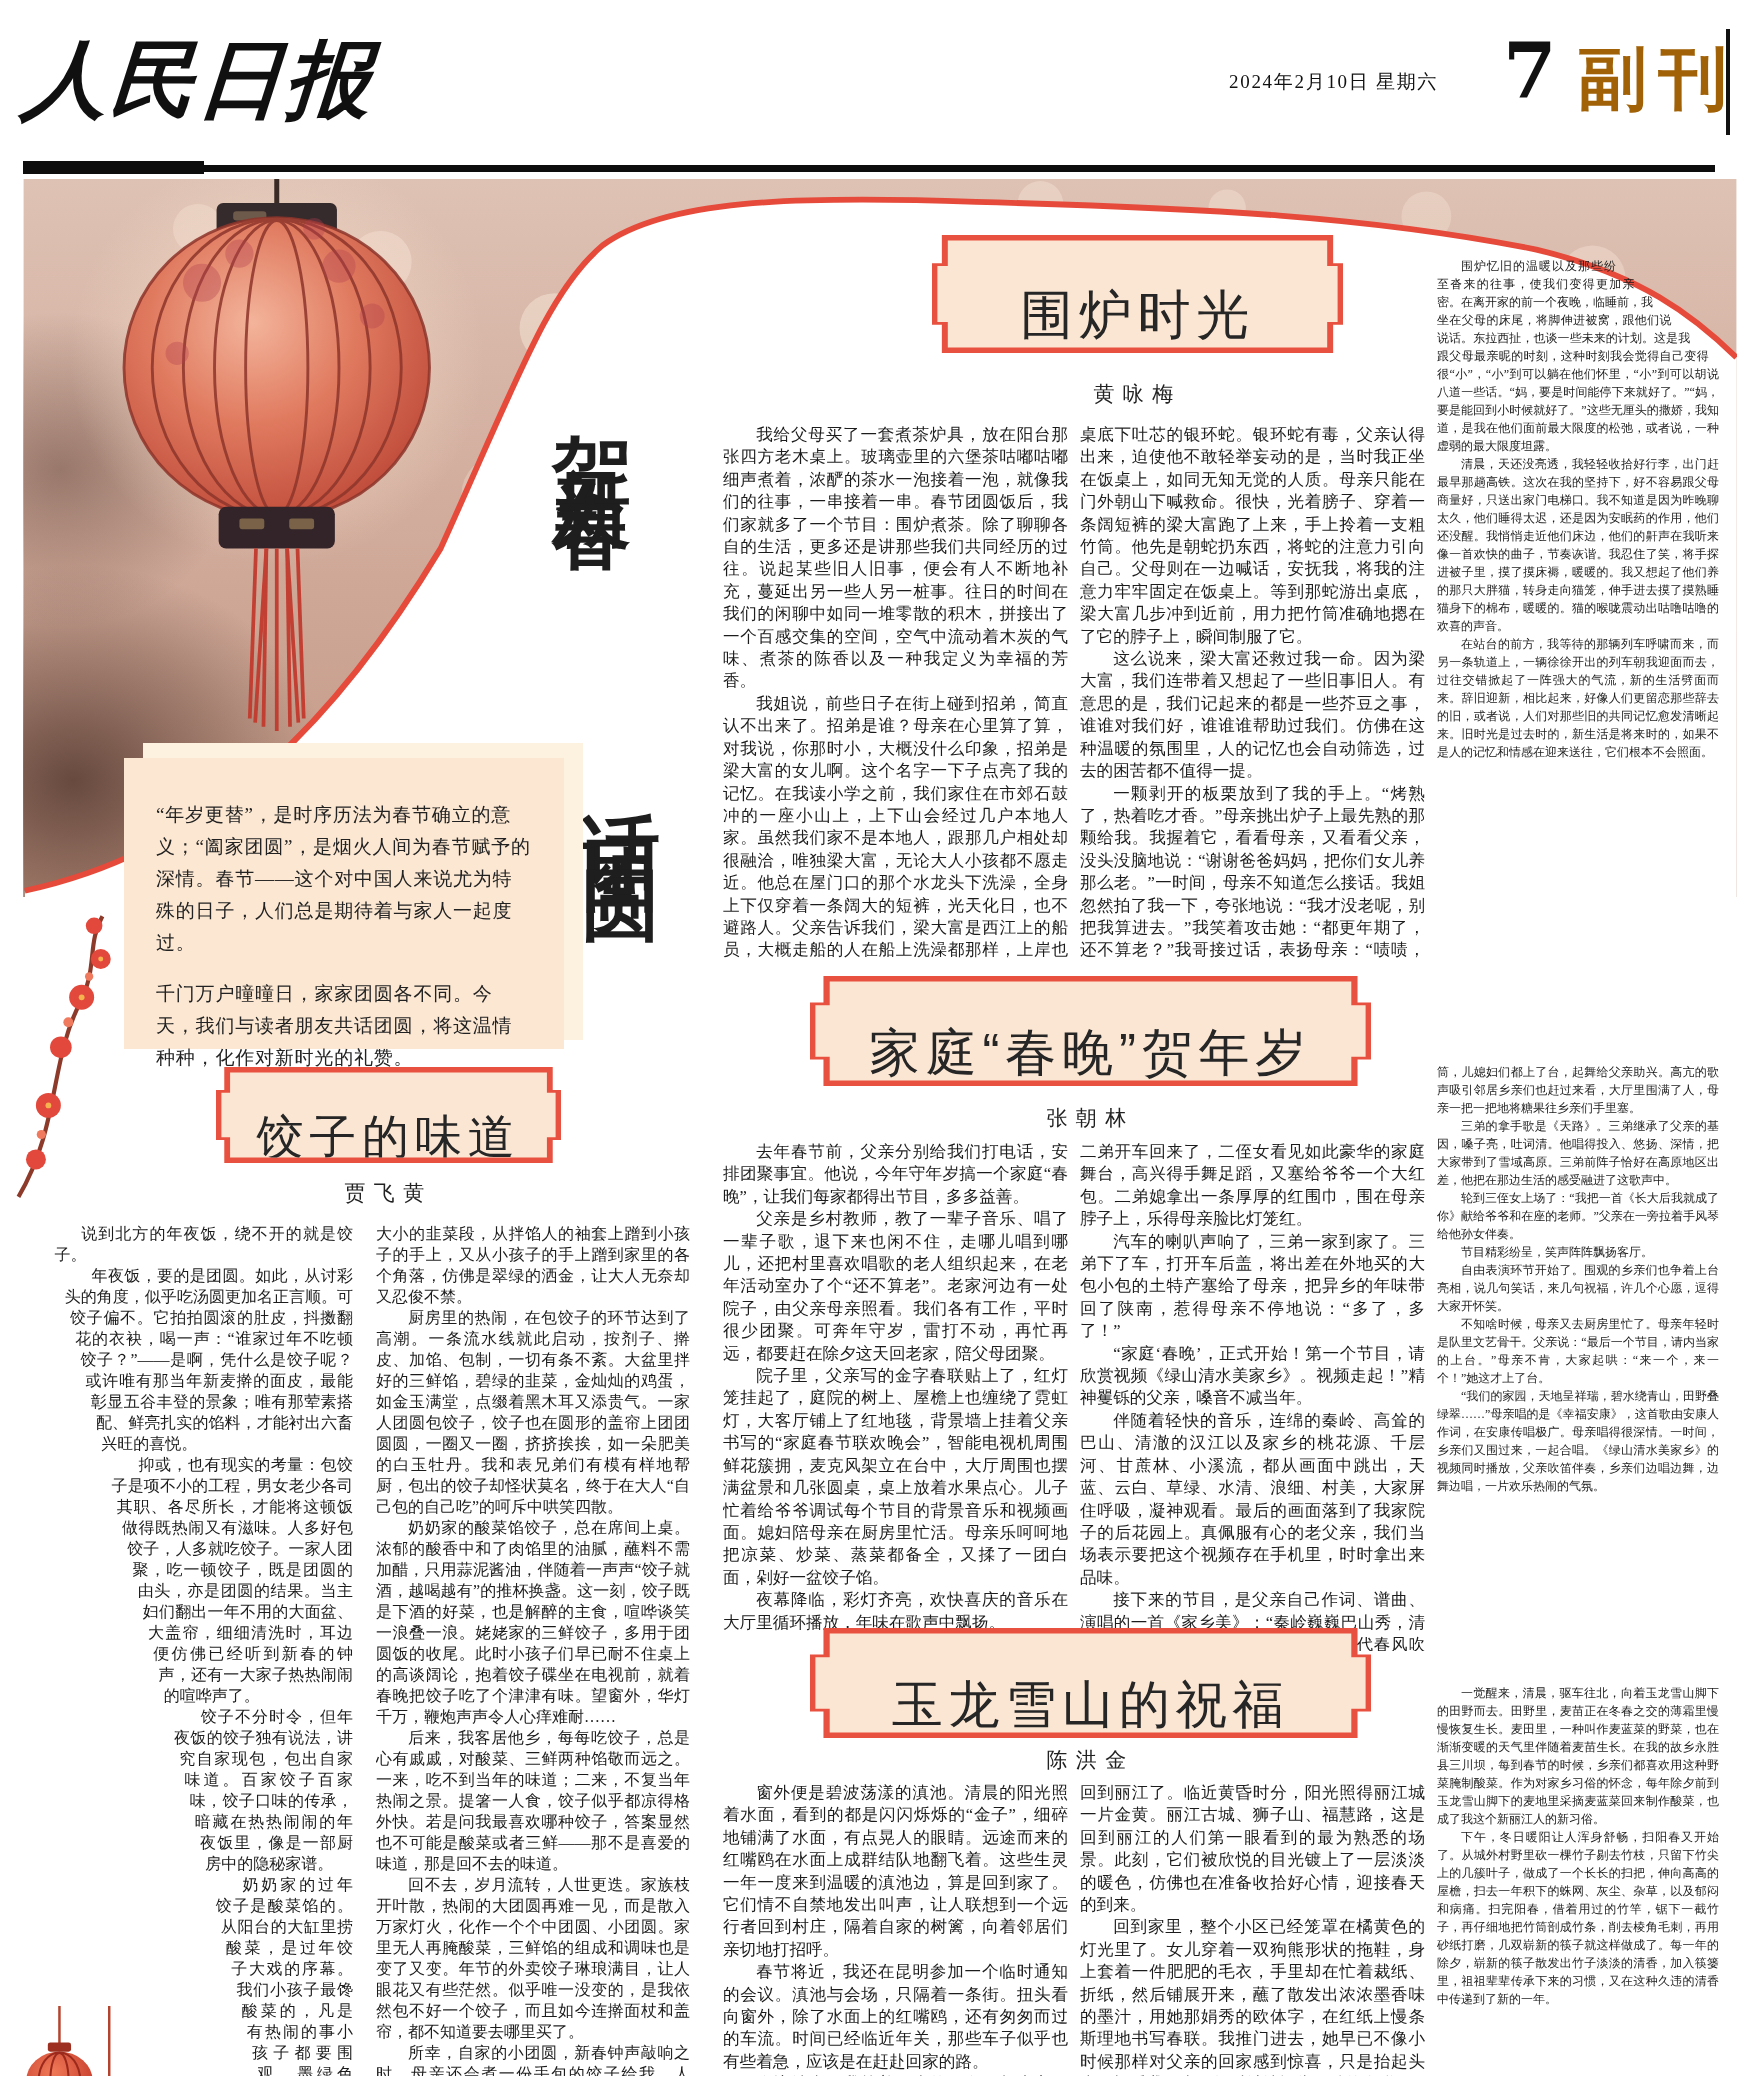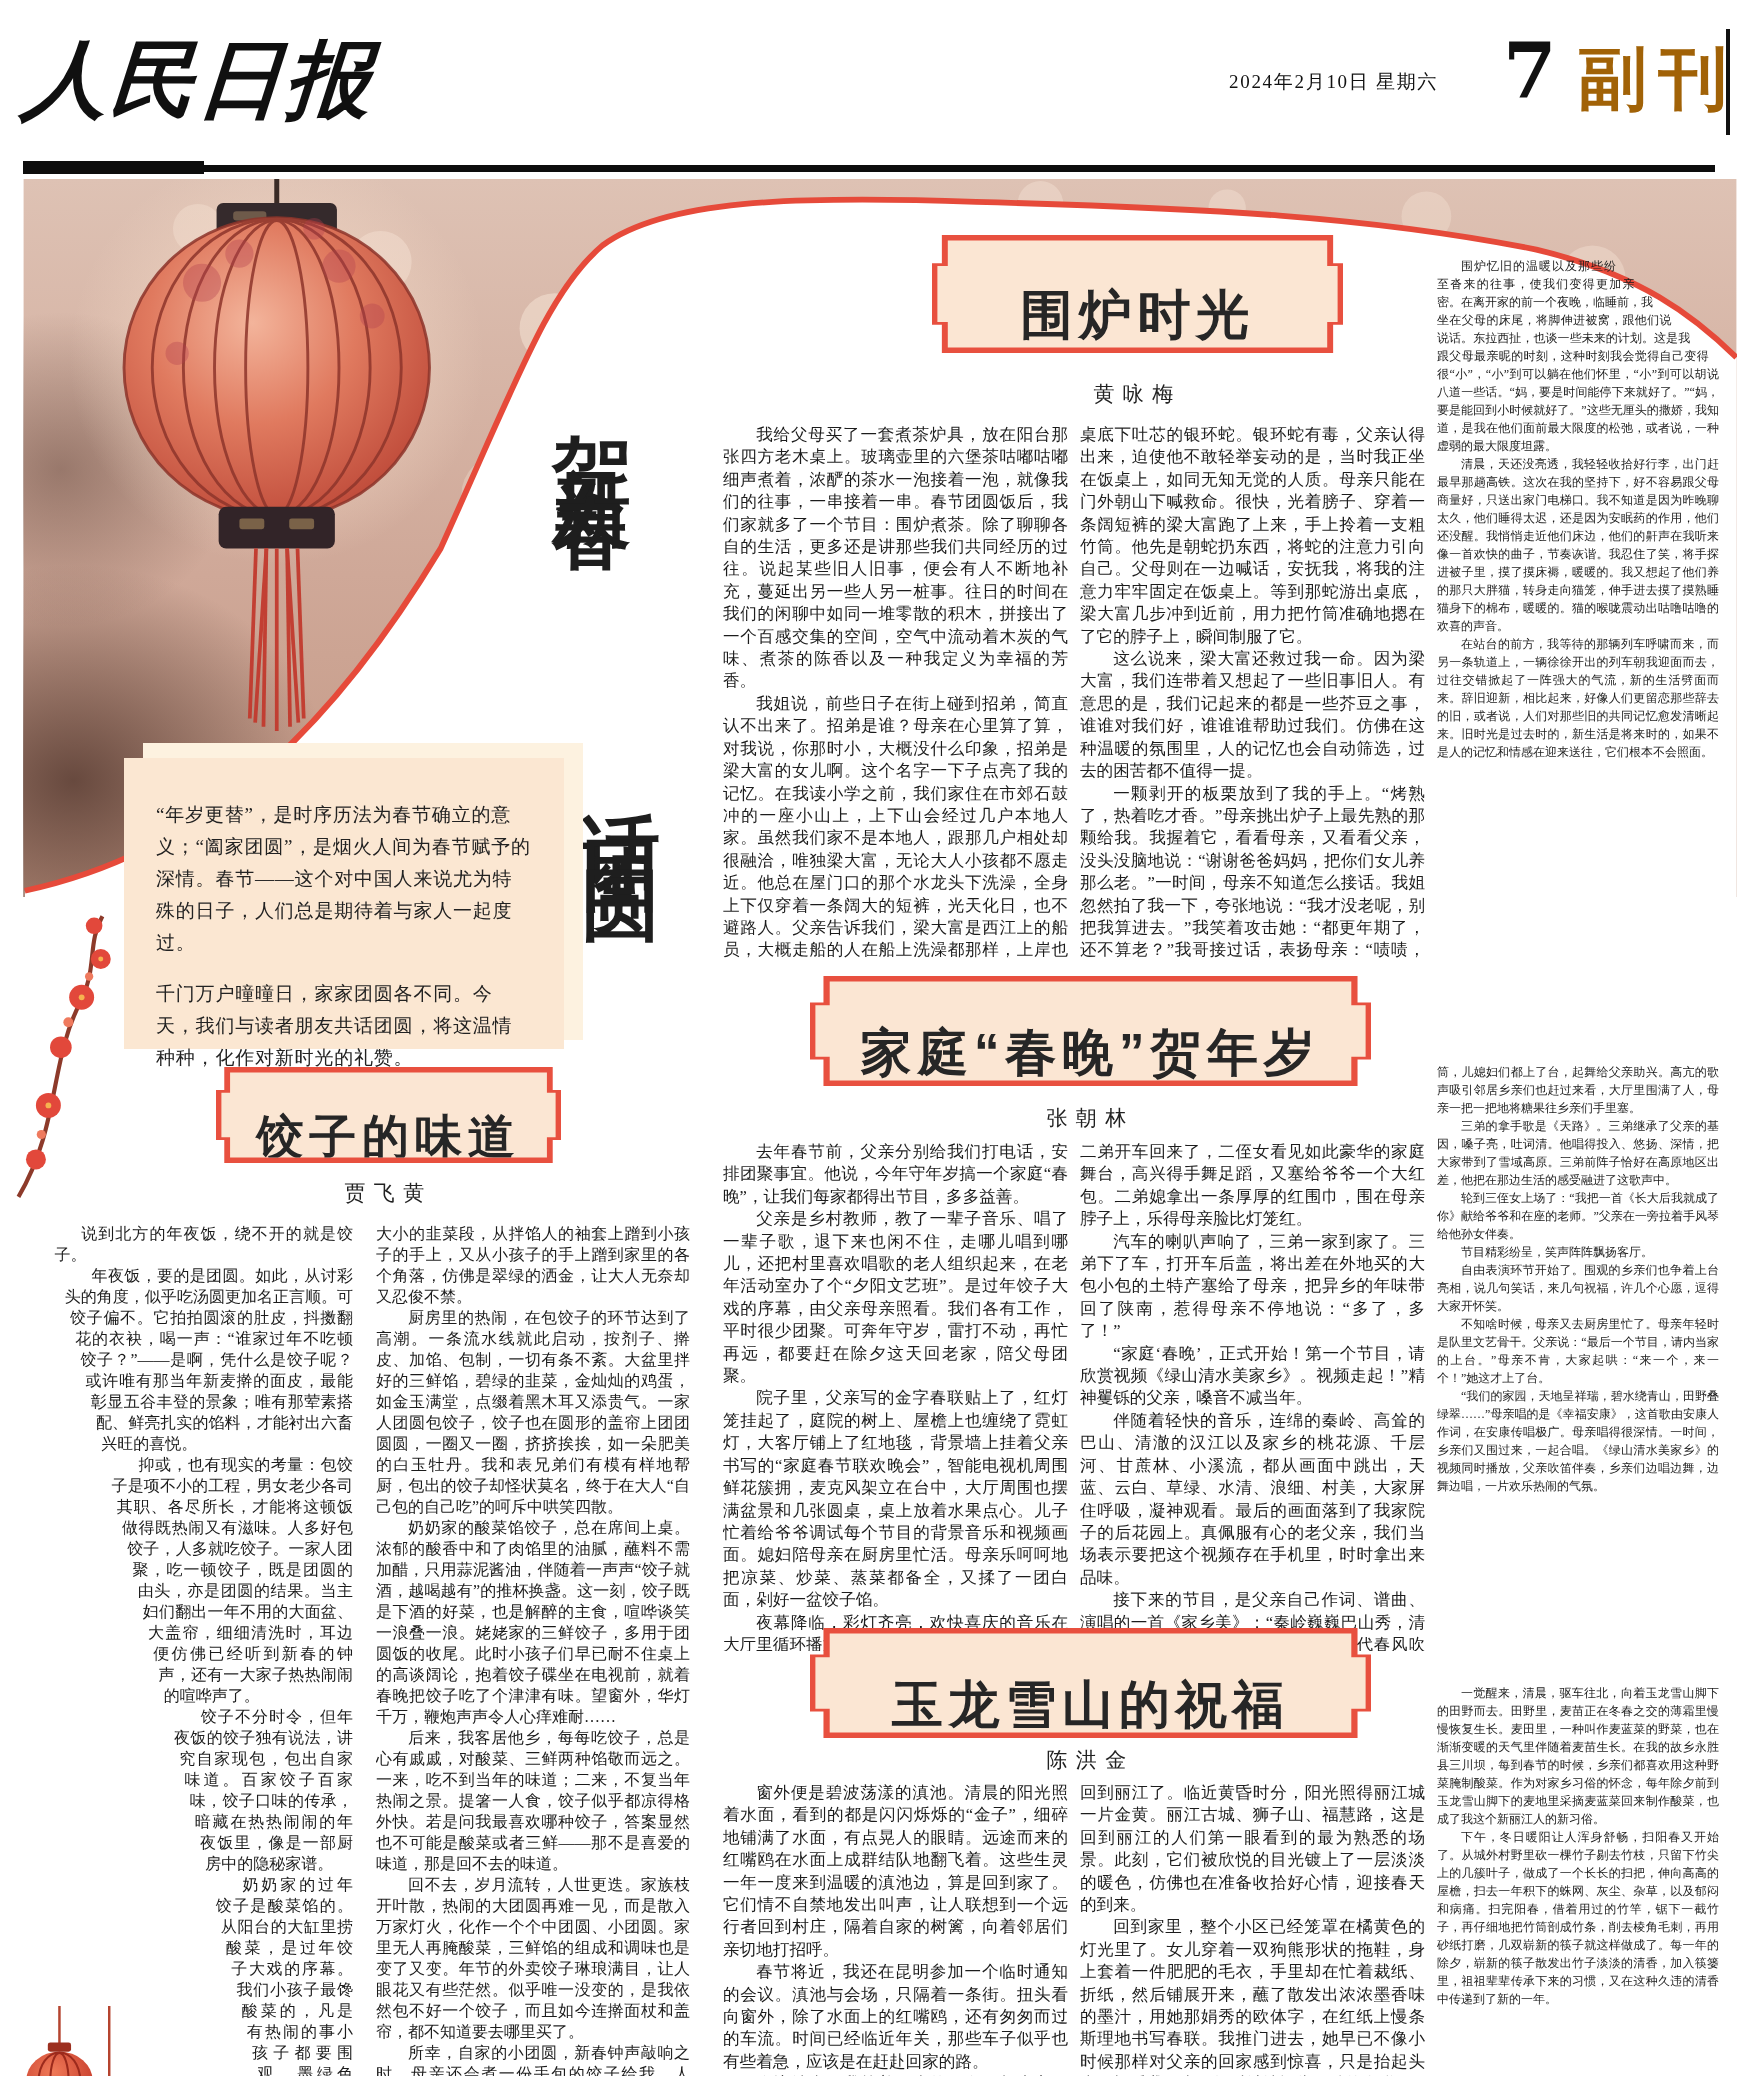--- a/index.html
+++ b/index.html
@@ -26,21 +26,21 @@
   .note-box{position:absolute;left:124px;top:758px;width:440px;height:291px;background:#fbe7d2;
             box-sizing:border-box;padding:21.6px 32px 16.6px 32px;}
   .note-box .para{font-size:19px;line-height:32px;letter-spacing:0.8px;color:#222;}
   .note-sign{margin-top:5.8px;text-align:right;padding-right:46px;font-size:19px;font-weight:700;}
   
   .plaque{position:absolute;background:#e8503f;
           clip-path:polygon(0 24%,2.4% 24%,2.4% 0,97.6% 0,97.6% 24%,100% 24%,100% 76%,97.6% 76%,97.6% 100%,2.4% 100%,2.4% 76%,0 76%);}
   .plaque-in{position:absolute;left:5.4px;top:5.4px;right:5.4px;bottom:5.4px;background:#fbe6d3;
           clip-path:polygon(0 24%,2.6% 24%,2.6% 0,97.4% 0,97.4% 24%,100% 24%,100% 76%,97.4% 76%,97.4% 100%,2.6% 100%,2.6% 76%,0 76%);
           display:flex;align-items:center;justify-content:center;}
-  .plaque-title{font-family:"Liberation Sans","DejaVu Sans",sans-serif;font-weight:700;
+  .plaque-title{font-family:"Liberation Sans","DejaVu Sans",sans-serif;font-weight:400;
           color:#262626;letter-spacing:5.8px;white-space:nowrap;margin-top:44px;}
   .byline{position:absolute;text-align:center;font-size:21px;letter-spacing:8.3px;color:#222;}
   
   .col{position:absolute;overflow:hidden;text-align:justify;text-justify:inter-character;}
   .col .para{margin:0;text-indent:2em;}
   .col .para.ni{text-indent:0;}
   .body-a{font-size:16.6px;line-height:22.4px;}
   .body-b{font-size:16px;line-height:21px;}
   .body-c{font-size:12px;line-height:18px;}
   .wedge{float:right;width:112px;height:100px;shape-outside:polygon(100% 0,100% 100%,8% 0);}
@@ -168,21 +168,21 @@
     </div>
 
   <div class="plaque" style="left:810px;top:976px;width:561px;height:110px">
     <div class="plaque-in">
         <span class="plaque-title" style="font-size:51px">家庭“春晚”贺年岁</span>
       </div>
   </div>
   <div class="byline" style="left:810px;top:1104px;width:561px">张朝林</div>
   <div class="col body-a" style="left:723px;top:1141px;width:345px;height:510px">
       <p class="para">去年春节前，父亲分别给我们打电话，安排团聚事宜。他说，今年守年岁搞一个家庭“春晚”，让我们每家都得出节目，多多益善。</p>
-      <p class="para">父亲是乡村教师，教了一辈子音乐、唱了一辈子歌，退下来也闲不住，走哪儿唱到哪儿，还把村里喜欢唱歌的老人组织起来，在老年活动室办了个“夕阳文艺班”。是过年饺子大戏的序幕，由父亲母亲照看。我们各有工作，平时很少团聚。可奔年守岁，雷打不动，再忙再远，都要赶在除夕这天回老家，陪父母团聚。</p>
+      <p class="para">父亲是乡村教师，教了一辈子音乐、唱了一辈子歌，退下来也闲不住，走哪儿唱到哪儿，还把村里喜欢唱歌的老人组织起来，在老年活动室办了个“还不算老”。老家河边有一处院子，由父亲母亲照看。我们各有工作，平时很少团聚。可奔年守岁，雷打不动，再忙再远，都要赶在除夕这天回老家，陪父母团聚。</p>
       <p class="para">院子里，父亲写的金字春联贴上了，红灯笼挂起了，庭院的树上、屋檐上也缠绕了霓虹灯，大客厅铺上了红地毯，背景墙上挂着父亲书写的“家庭春节联欢晚会”，智能电视机周围鲜花簇拥，麦克风架立在台中，大厅周围也摆满盆景和几张圆桌，桌上放着水果点心。儿子忙着给爷爷调试每个节目的背景音乐和视频画面。媳妇陪母亲在厨房里忙活。母亲乐呵呵地把凉菜、炒菜、蒸菜都备全，又揉了一团白面，剁好一盆饺子馅。</p>
       <p class="para">夜幕降临，彩灯齐亮，欢快喜庆的音乐在大厅里循环播放，年味在歌声中飘扬。</p>
     </div>
   <div class="col body-a" style="left:1080px;top:1141px;width:345px;height:510px">
       <p class="para ni">二弟开车回来了，二侄女看见如此豪华的家庭舞台，高兴得手舞足蹈，又塞给爷爷一个大红包。二弟媳拿出一条厚厚的红围巾，围在母亲脖子上，乐得母亲脸比灯笼红。</p>
       <p class="para">汽车的喇叭声响了，三弟一家到家了。三弟下了车，打开车后盖，将出差在外地买的大包小包的土特产塞给了母亲，把异乡的年味带回了陕南，惹得母亲不停地说：“多了，多了！”</p>
       <p class="para">“家庭‘春晚’，正式开始！第一个节目，请欣赏视频《绿山清水美家乡》。视频走起！”精神矍铄的父亲，嗓音不减当年。</p>
       <p class="para">伴随着轻快的音乐，连绵的秦岭、高耸的巴山、清澈的汉江以及家乡的桃花源、千层河、甘蔗林、小溪流，都从画面中跳出，天蓝、云白、草绿、水清、浪细、村美，大家屏住呼吸，凝神观看。最后的画面落到了我家院子的后花园上。真佩服有心的老父亲，我们当场表示要把这个视频存在手机里，时时拿出来品味。</p>
       <p class="para">接下来的节目，是父亲自己作词、谱曲、演唱的一首《家乡美》：“秦岭巍巍巴山秀，清水汉江门前走，秦巴沃土真秀丽，时代春风吹大地……”父亲边拉着二胡边唱，孙子蹲在旁边举话</p>
     </div>

